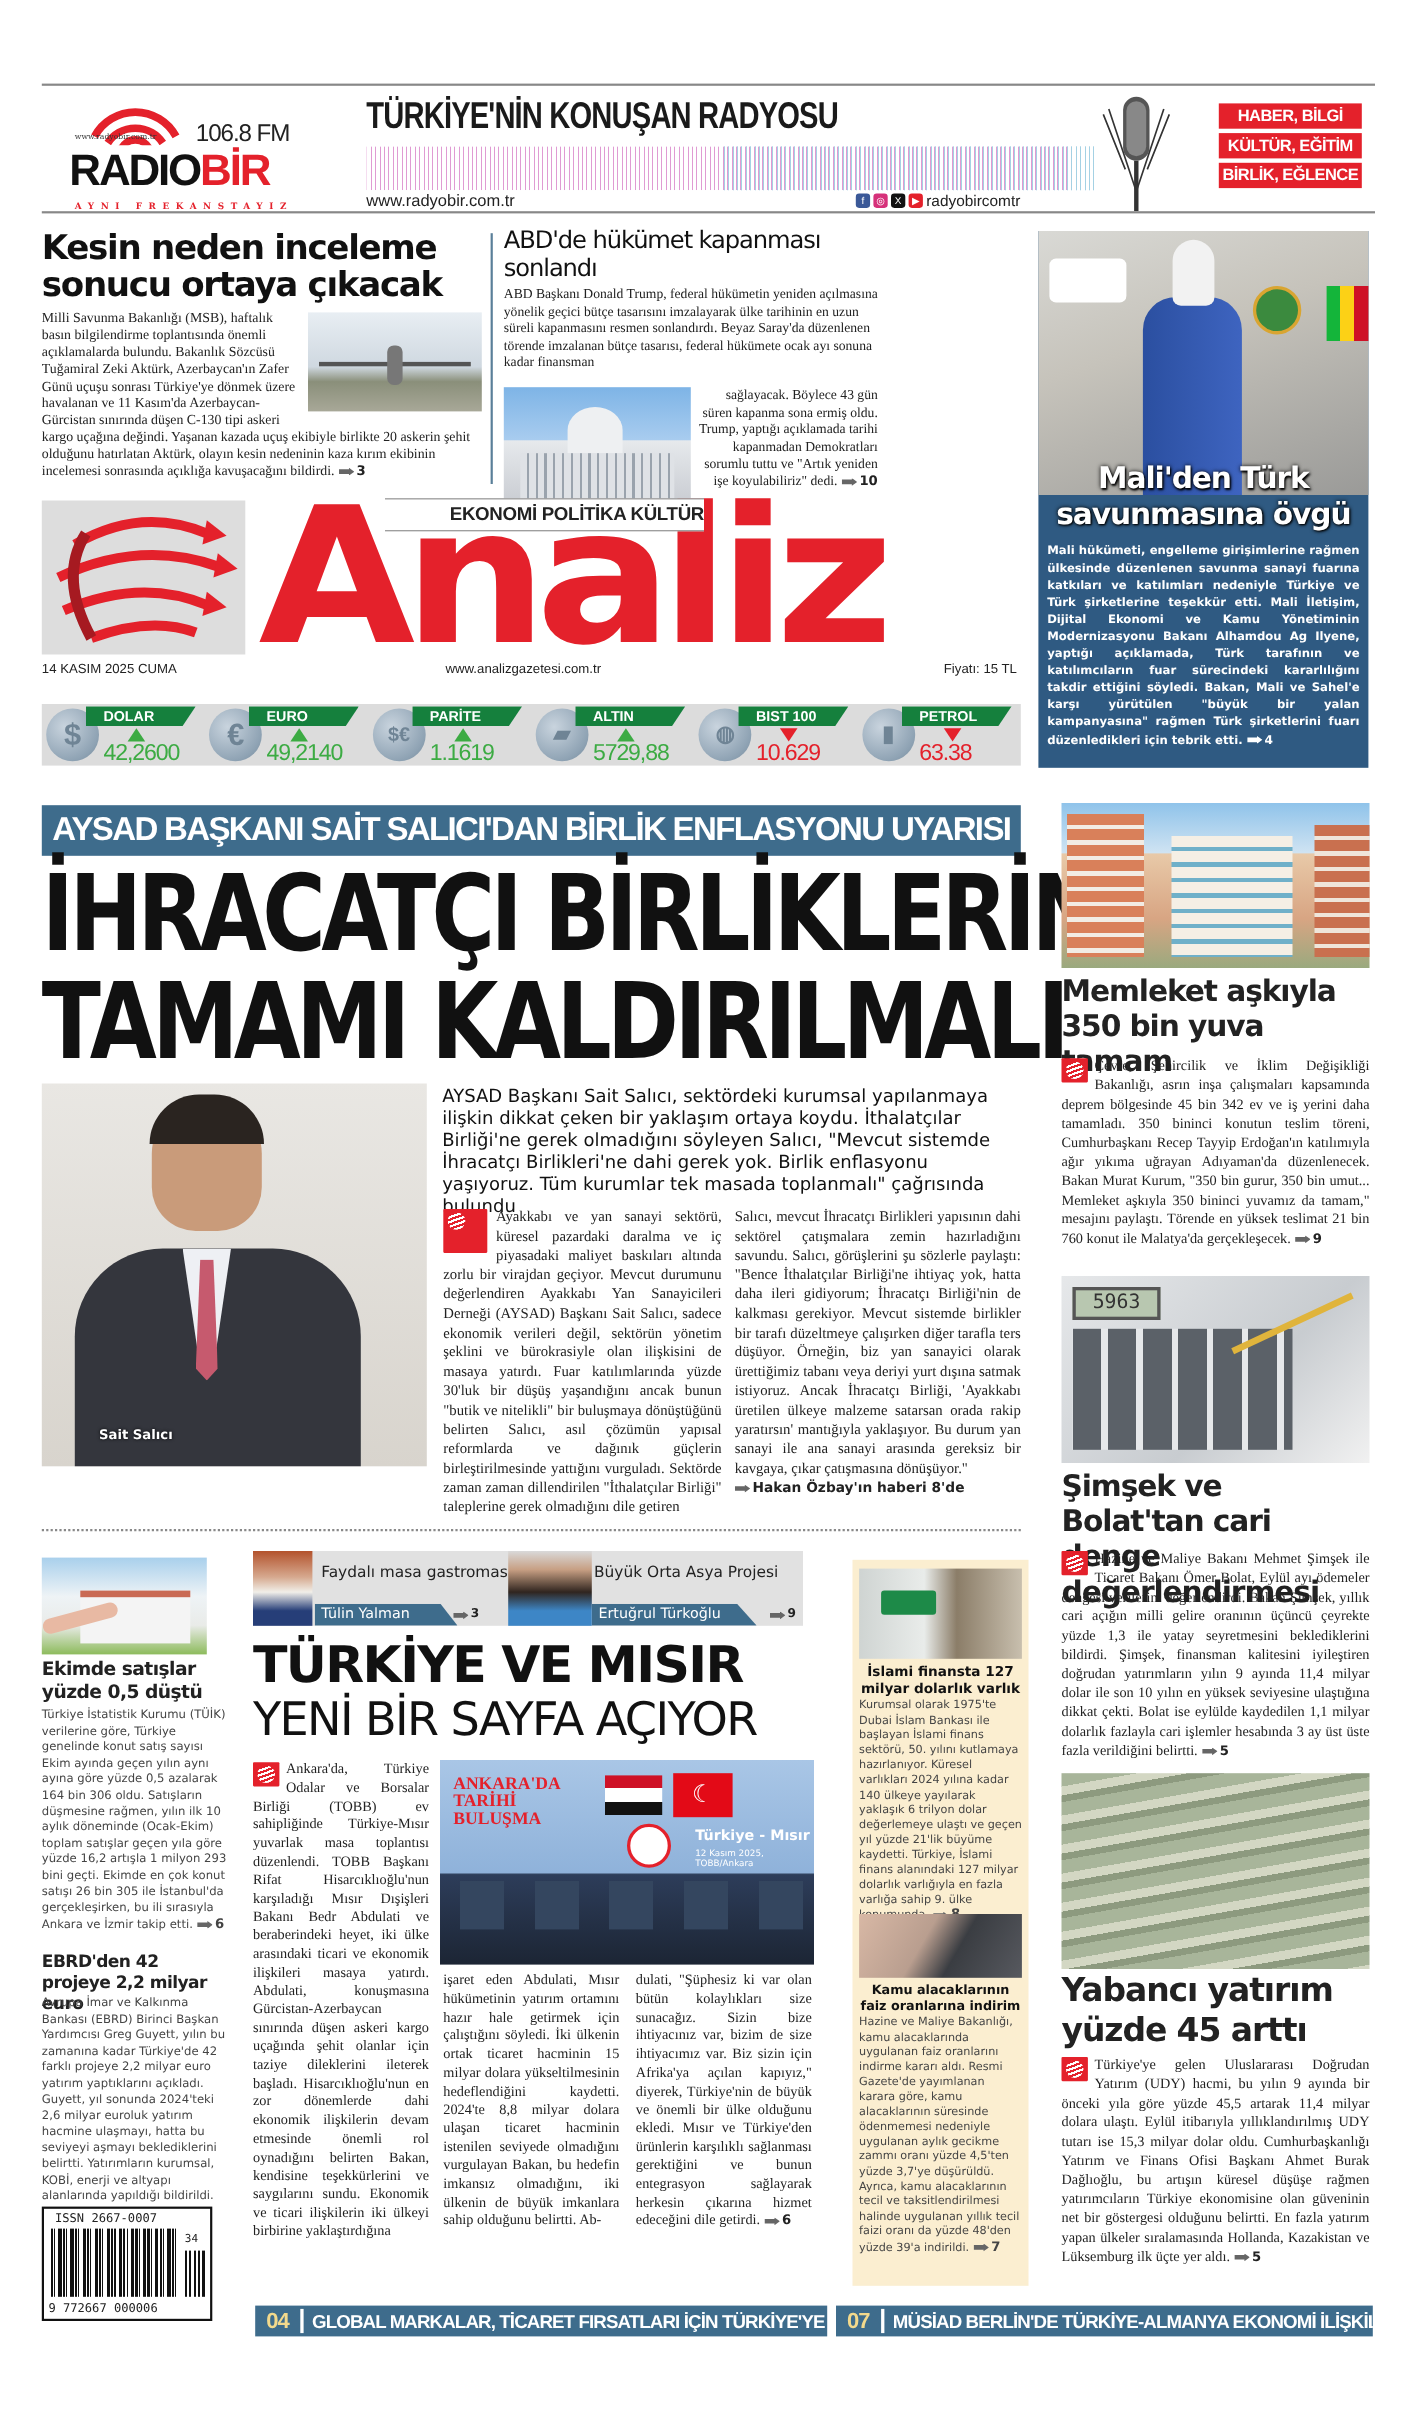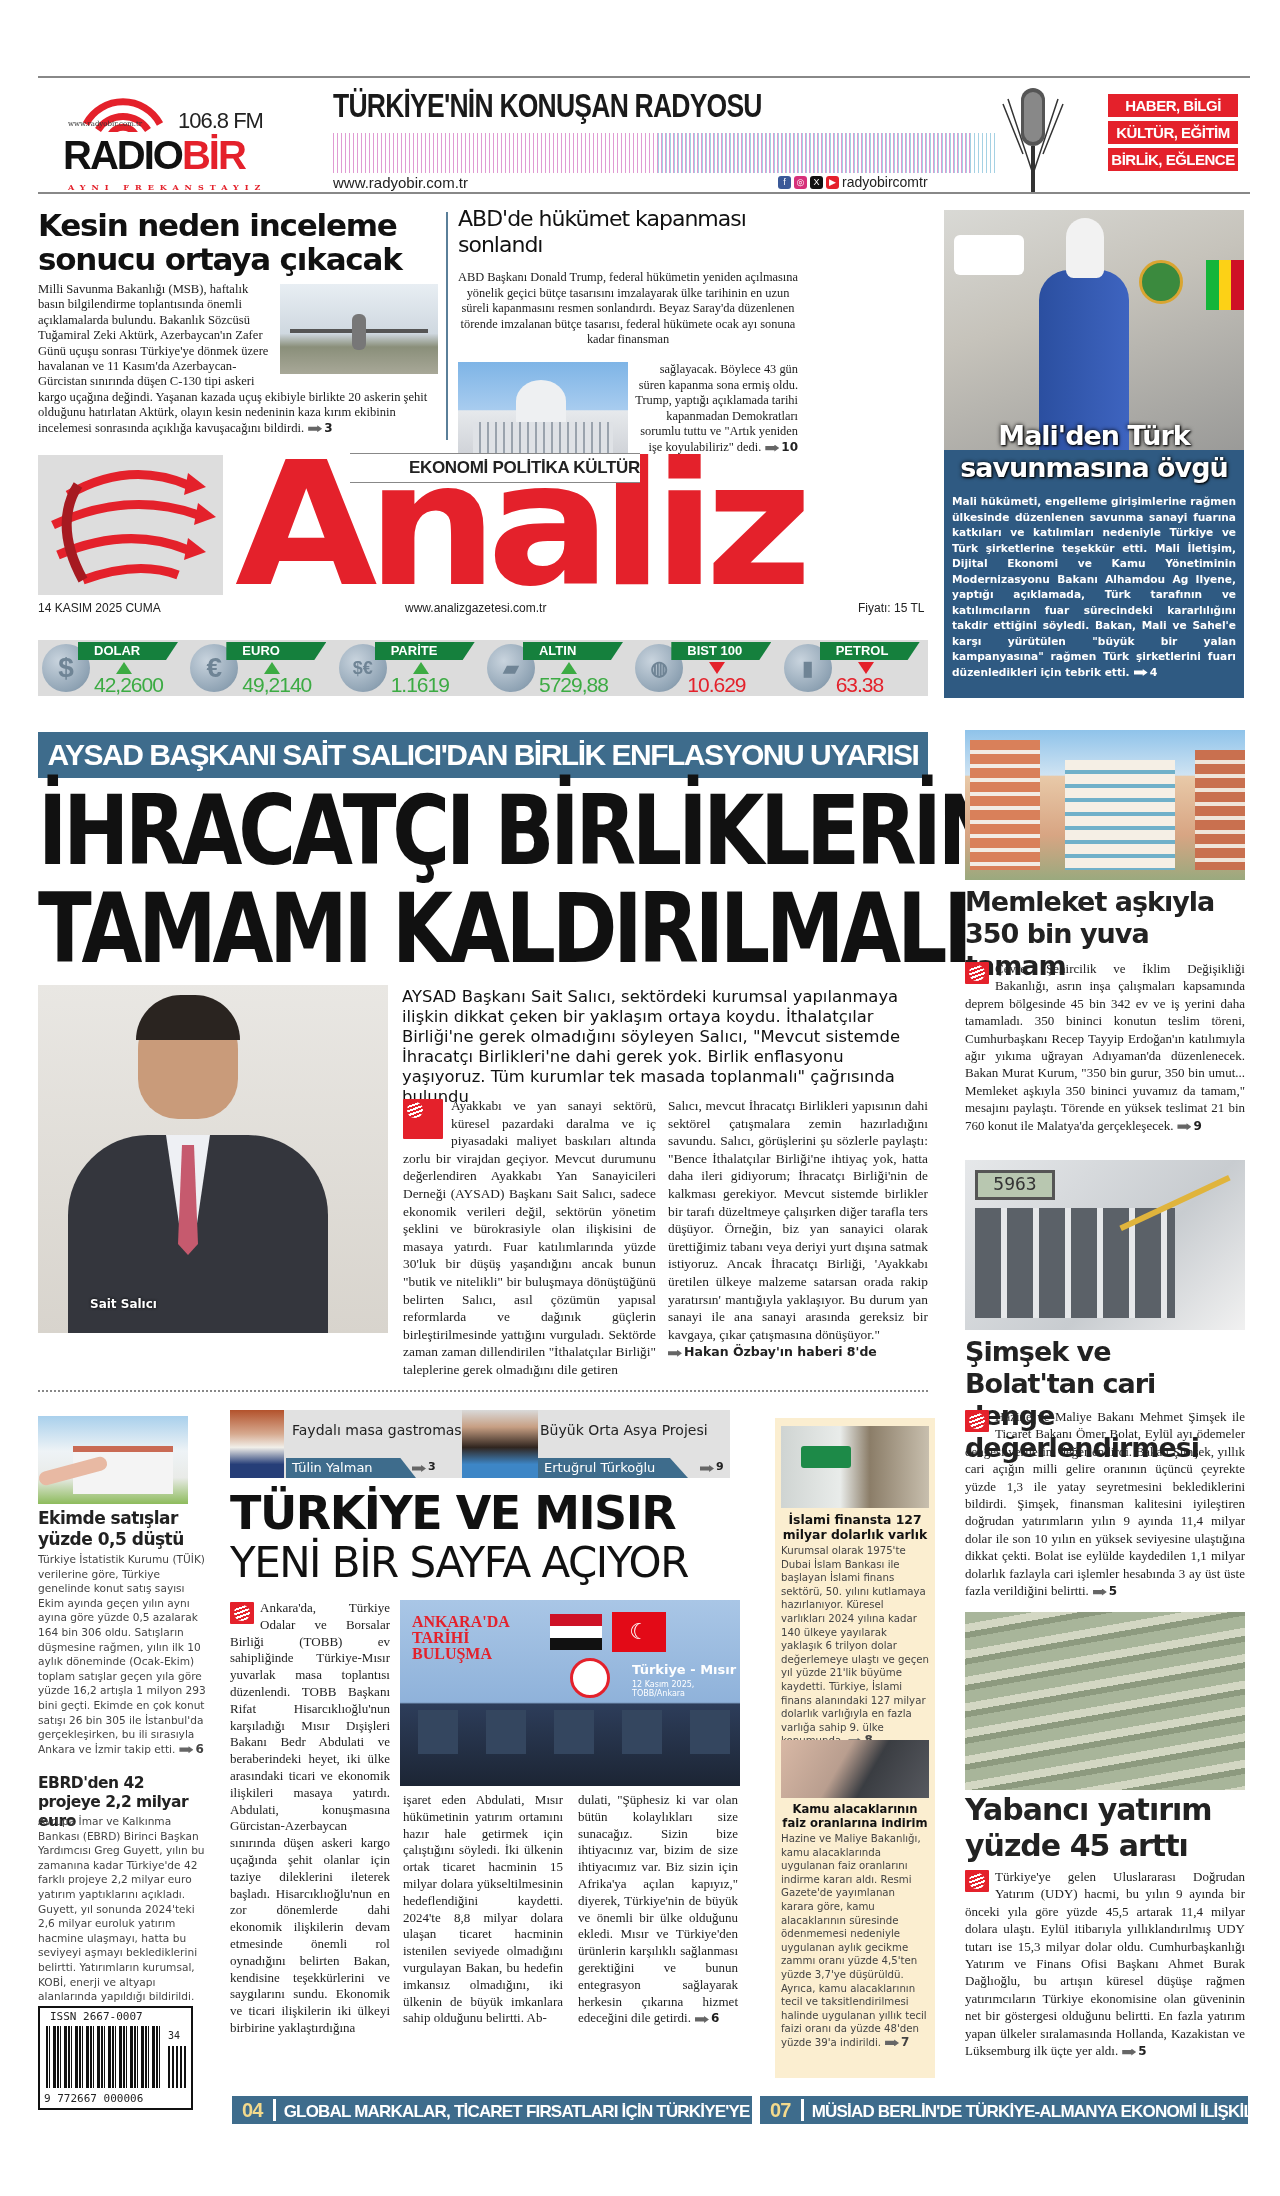--- a/index.html
+++ b/index.html
@@ -120,21 +120,21 @@
       <div style="position:absolute;left:10px;top:45px;width:138px;height:4px;background:#555"></div>
       <div style="position:absolute;left:72px;top:30px;width:14px;height:36px;background:#777;border-radius:6px"></div>
     </div>
     <p class="serif body-s" style="font-size:12.6px;line-height:15.4px"><span>Milli Savunma Bakanlığı (MSB), haftalık basın bilgilendirme toplantısında önemli açıklamalarda bulundu. Bakanlık Sözcüsü Tuğamiral Zeki Aktürk, Azerbaycan'ın Zafer Günü uçuşu sonrası Türkiye'ye dönmek üzere havalanan ve 11 Kasım'da</span> <span>Azerbaycan-Gürcistan sınırında düşen C-130 tipi askeri kargo uçağına değindi. Yaşanan kazada uçuş ekibiyle birlikte 20 askerin şehit olduğunu hatırlatan Aktürk, olayın kesin nedeninin kaza kırım ekibinin incelemesi sonrasında açıklığa kavuşacağını bildirdi.</span><span class="refarrow"></span><span class="ref">3</span></p>
   </div>
 </div>
 <div class="abs vline" style="left:446px;top:212px;height:228px"></div>
 
 <div class="abs" style="left:458px;top:206px;width:340px">
   <h2 class="dsans" style="font-size:22px;line-height:26px;letter-spacing:-1px;color:#111;font-weight:normal">ABD'de hükümet kapanması sonlandı</h2>
-  <p class="serif" style="font-size:12.4px;line-height:15.6px;text-align:center;margin-top:12px">ABD Başkanı Donald Trump, federal hükümetin yeniden açılmasına yönelik geçici bütçe tasarısını imzalayarak ülke tarihinin en uzun süreli kapanmasını resmen sonlandırdı. Beyaz Saray'da düzenlenen törende imzalanan bütçe tasarısı, federal hükümete ocak ayı sonuna kadar finansman</p>
+  <p class="serif" style="font-size:12.4px;line-height:15.6px;text-align:left;margin-top:2px">ABD Başkanı Donald Trump, federal hükümetin yeniden açılmasına yönelik geçici bütçe tasarısını imzalayarak ülke tarihinin en uzun süreli kapanmasını resmen sonlandırdı. Beyaz Saray'da düzenlenen törende imzalanan bütçe tasarısı, federal hükümete ocak ayı sonuna kadar finansman</p>
   <div style="position:relative;margin-top:14px">
     <div style="float:left;width:170px;height:106px;margin-right:6px;background:linear-gradient(180deg,#7eb4e6 0%,#a8ccef 45%,#e6e9ec 46%,#c9ccd2 100%);position:relative">
       <div style="position:absolute;left:58px;top:18px;width:50px;height:42px;border-radius:50% 50% 0 0;background:#eef0f2"></div>
       <div style="position:absolute;left:15px;top:60px;width:140px;height:46px;background:repeating-linear-gradient(90deg,#dfe2e6 0 6px,#9aa3ad 6px 8px)"></div>
     </div>
     <p class="serif" style="font-size:12.4px;line-height:15.6px;text-align:right"><span>sağlayacak. Böylece 43 gün süren kapanma sona ermiş oldu. Trump, yaptığı açıklamada tarihi kapanmadan Demokratları sorumlu tuttu ve "Artık yeniden işe koyulabiliriz" dedi.</span><span class="refarrow"></span><span class="ref">10</span></p>
   </div>
 </div>
 
 <div id="mali" class="abs">

